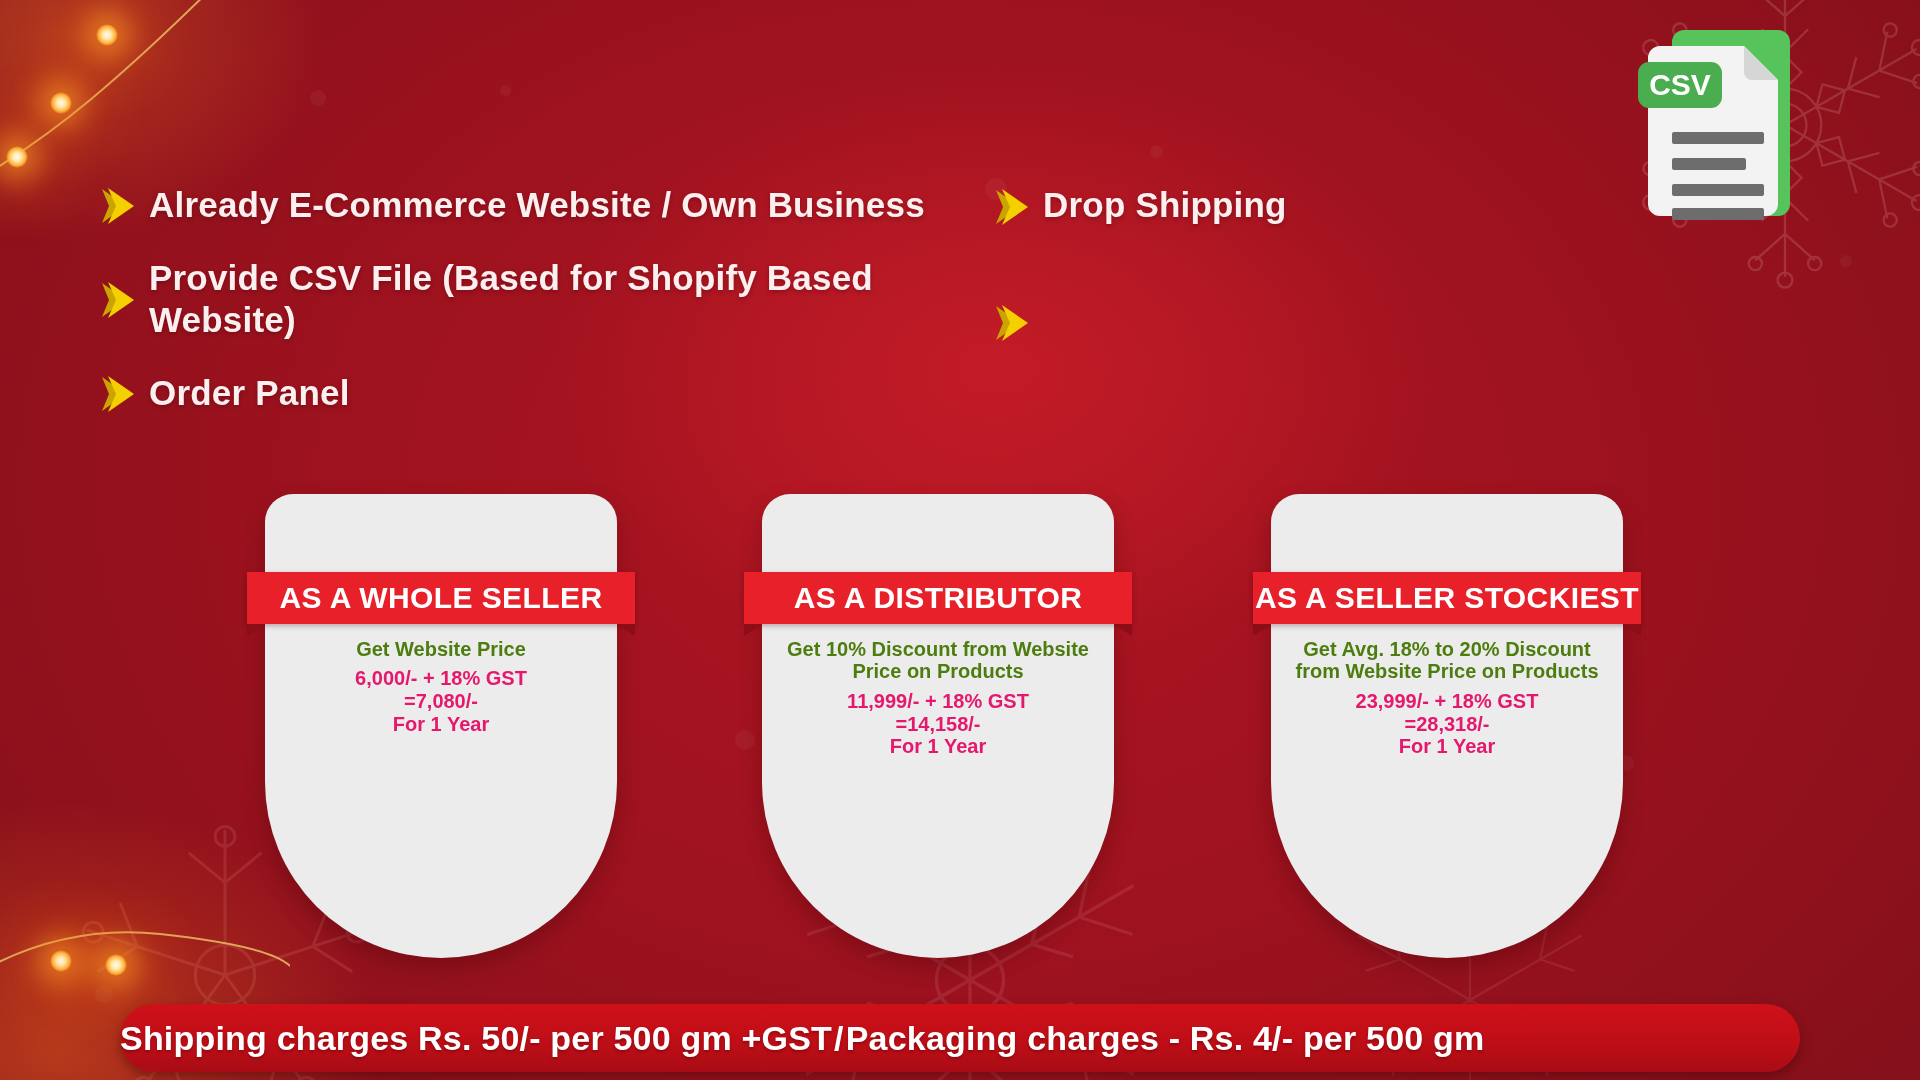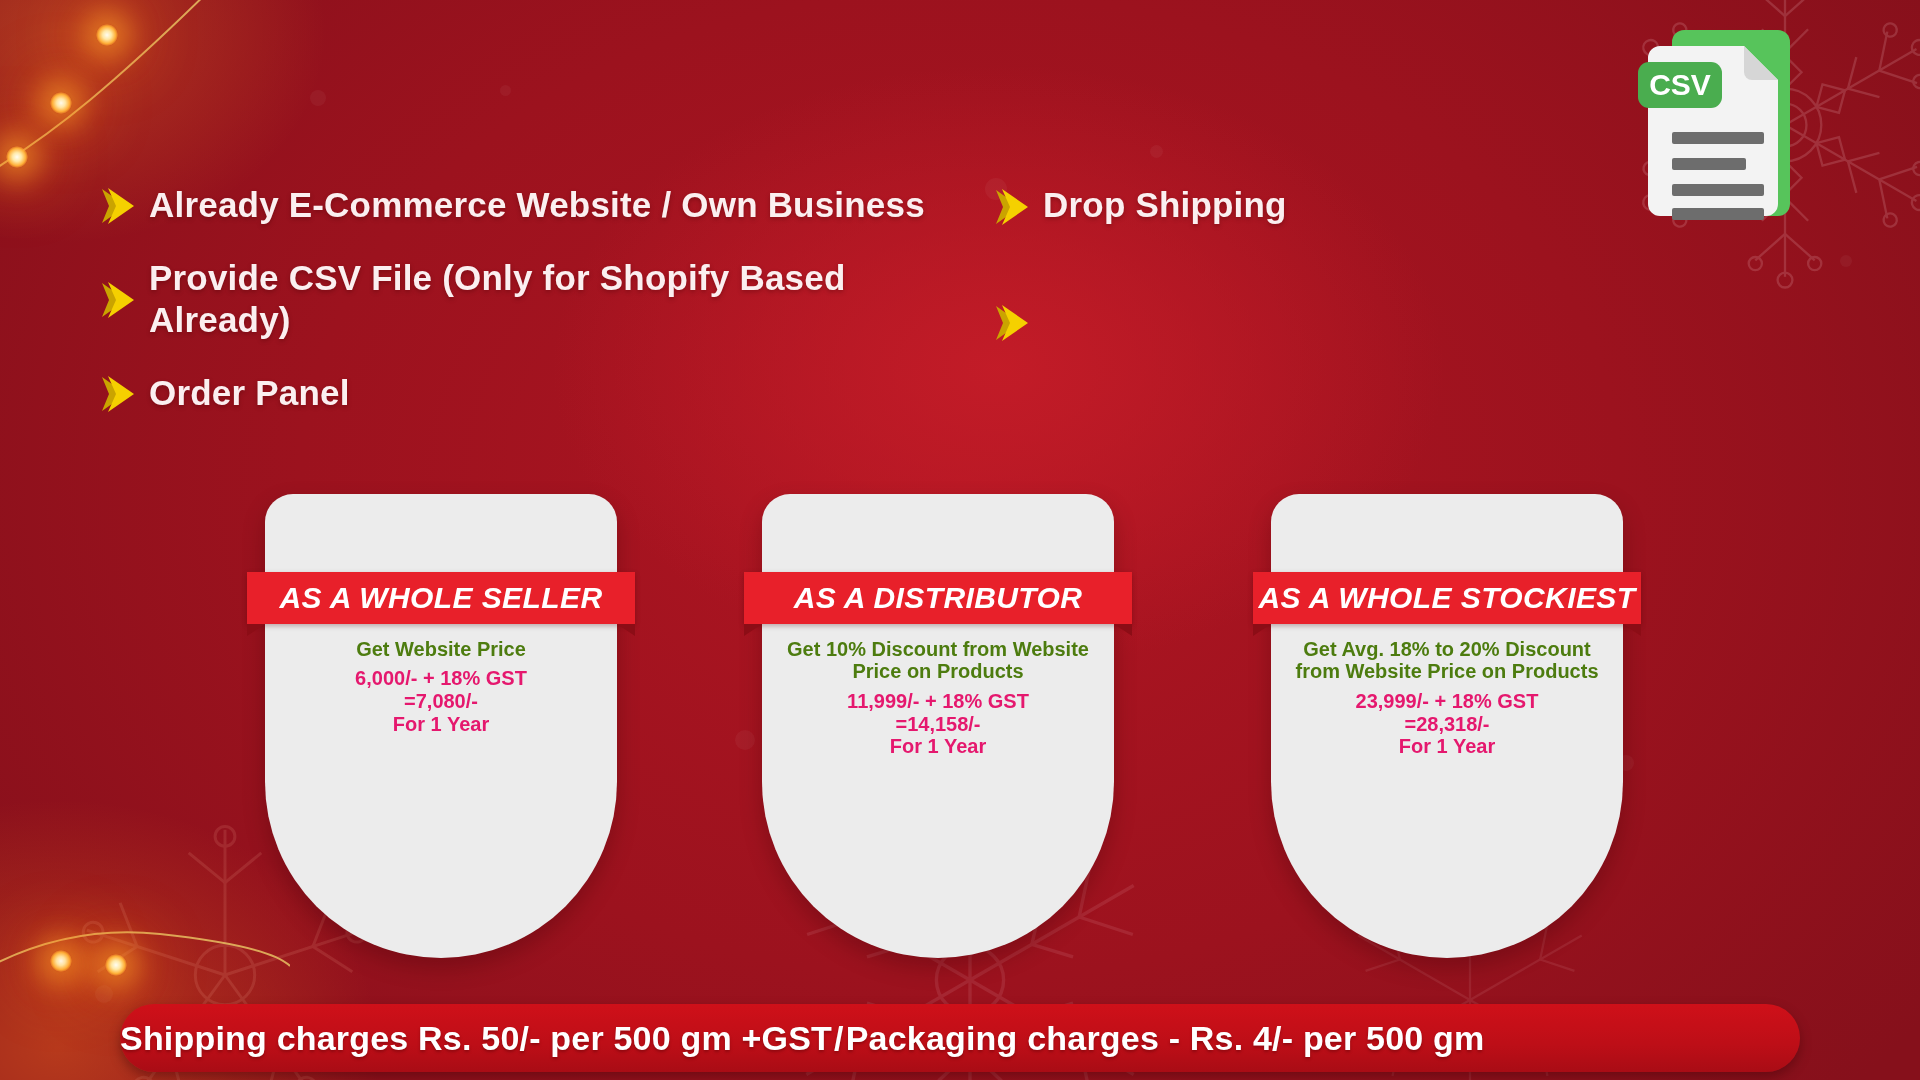--- a/index.html
+++ b/index.html
@@ -67,21 +67,21 @@
   #card-0{left:265px;top:494px;height:464px;}
   #card-1{left:762px;top:494px;height:464px;}
   #card-2{left:1271px;top:494px;height:464px;}
   .ribbon{
     position:absolute;left:-18px;width:388px;height:52px;top:78px;
     background:#e8202a;
     display:flex;align-items:center;justify-content:center;
     box-shadow:0 2px 5px rgba(70,0,6,.30);
   }
   .ribbon .rtext{
-    font-size:30px;font-weight:bold;color:#fff;letter-spacing:.4px;white-space:nowrap;font-style:italic;
+    font-size:30px;font-weight:bold;color:#fff;letter-spacing:.4px;white-space:nowrap;
   }
   .ribbon::before,.ribbon::after{
     content:"";position:absolute;top:52px;border-style:solid;
   }
   .ribbon::before{left:0;border-width:0 0 12px 18px;border-color:transparent transparent transparent #8c0d16;}
   .ribbon::after{right:0;border-width:0 18px 12px 0;border-color:transparent #8c0d16 transparent transparent;}
   .card-body{position:absolute;top:144px;left:0;width:352px;padding:0 12px;box-sizing:border-box;text-align:center;}
   .head{
     font-size:20px;font-weight:bold;color:#4d7c0f;line-height:1.12;margin-bottom:7px;
   }
@@ -219,21 +219,21 @@
         <path d="M6 6 L30 23 L6 40 L13 23 Z" fill="#caa400"></path>
         <path d="M12 5 L38 23 L12 41 L20 23 Z" fill="#f5d000"></path>
       </svg>
       <div class="btext">Already E-Commerce Website / Own Business</div>
     </div>
     <div class="bullet">
       <svg class="chev" viewBox="0 0 46 46">
         <path d="M6 6 L30 23 L6 40 L13 23 Z" fill="#caa400"></path>
         <path d="M12 5 L38 23 L12 41 L20 23 Z" fill="#f5d000"></path>
       </svg>
-      <div class="btext">Provide CSV File (Only for Shopify Based Already)</div>
+      <div class="btext">Provide CSV File (Based for Shopify Based Website)</div>
     </div>
     <div class="bullet">
       <svg class="chev" viewBox="0 0 46 46">
         <path d="M6 6 L30 23 L6 40 L13 23 Z" fill="#caa400"></path>
         <path d="M12 5 L38 23 L12 41 L20 23 Z" fill="#f5d000"></path>
       </svg>
       <div class="btext">Order Panel</div>
     </div>
   </div>
 
@@ -272,21 +272,21 @@
     <div class="card-body">
       <div class="head">Get 10% Discount from Website Price on Products</div>
       <div class="price">11,999/- + 18% GST</div>
       <div class="price">=14,158/-</div>
       <div class="price">For 1 Year</div>
     </div>
   </div>
 
   <div class="card" id="card-2">
     <div class="ribbon">
-      <span class="rtext">AS A WHOLE STOCKIEST</span>
+      <span class="rtext">AS A SELLER STOCKIEST</span>
     </div>
     <div class="card-body">
       <div class="head">Get Avg. 18% to 20% Discount from Website Price on Products</div>
       <div class="price">23,999/- + 18% GST</div>
       <div class="price">=28,318/-</div>
       <div class="price">For 1 Year</div>
     </div>
   </div>
 
   <div id="bottom-bar">

